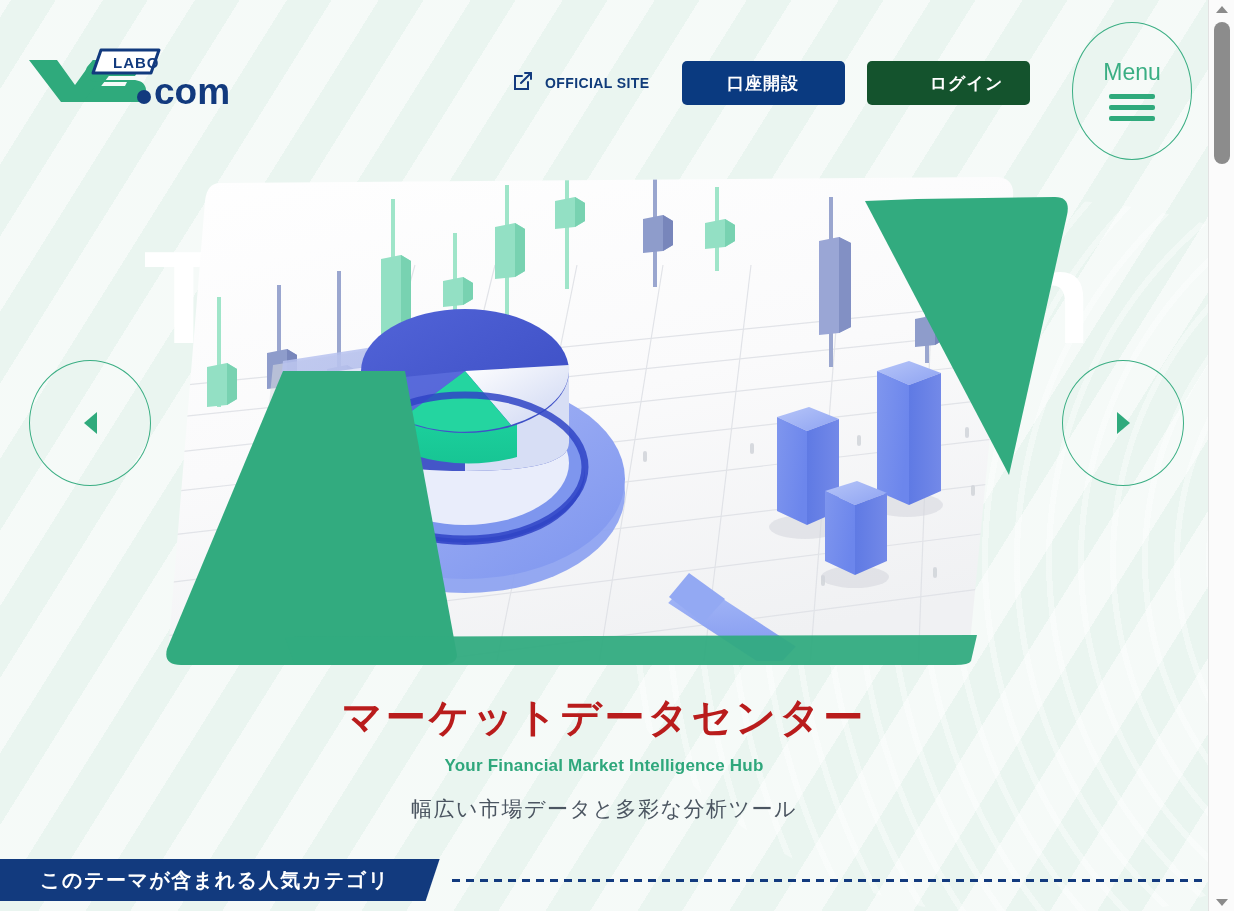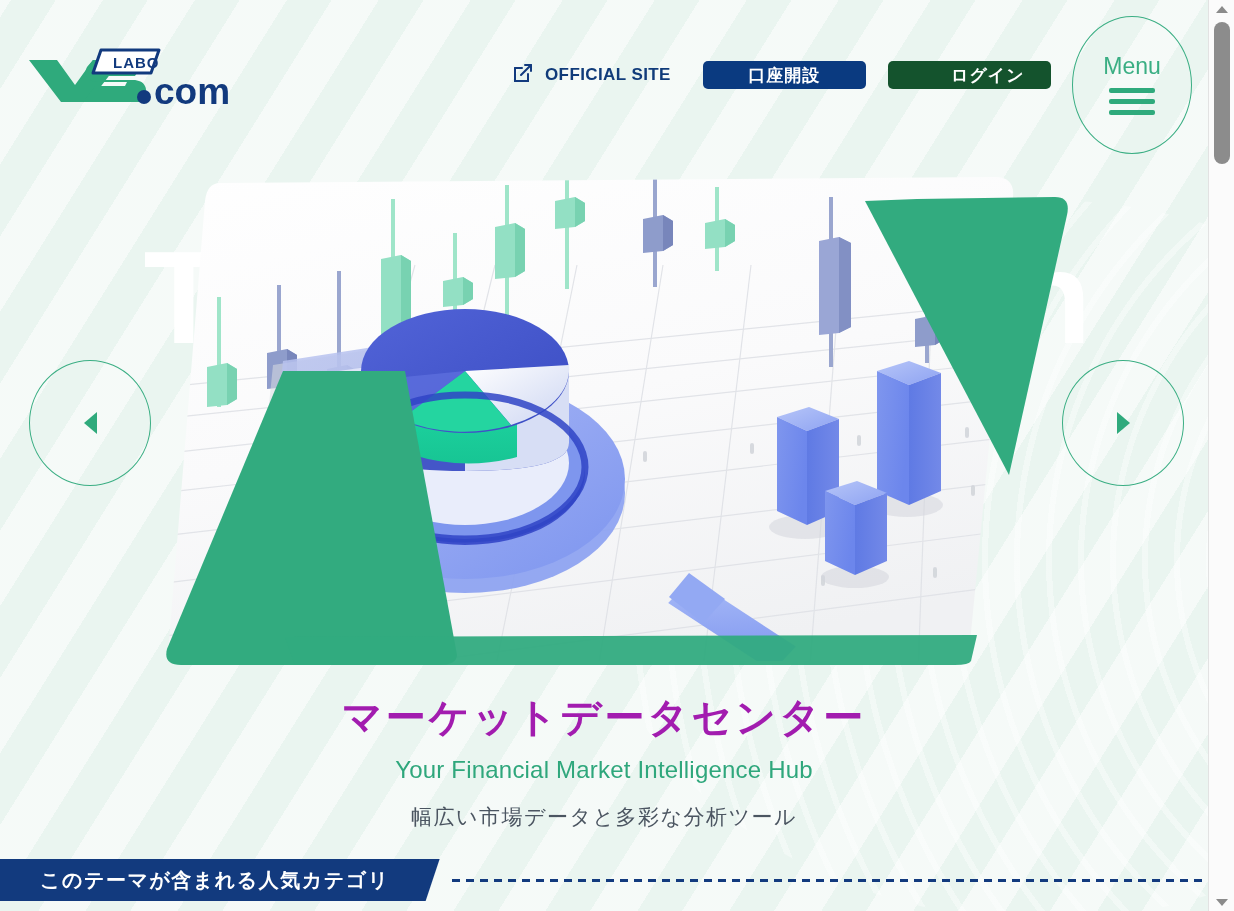--- a/index.html
+++ b/index.html
@@ -93,30 +93,30 @@
 
   #official-site {
     display: flex;
     align-items: center;
     gap: 11px;
     cursor: pointer;
     margin-right: 10px;
   }
   #official-site .label {
     color: #103b7a;
-    font-size: 17px;
+    font-size: 14px;
     font-weight: 700;
     letter-spacing: .4px;
   }
 
   .btn {
     display: flex;
     align-items: center;
     justify-content: center;
-    height: 28px;
+    height: 44px;
     border-radius: 5px;
     font-size: 17px;
     font-weight: 700;
     cursor: pointer;
     letter-spacing: 1px;
   }
   #btn-account {
     width: 163px;
     background: #0a3a80;
     color: #ffffff;
@@ -124,21 +124,21 @@
   #btn-login {
     width: 163px;
     background: #14532d;
     color: #ffffff;
     padding-left: 37px;
   }
 
   #menu-button {
     position: absolute;
     left: 1072px;
-    top: 16px;
+    top: 22px;
     width: 120px;
     height: 138px;
     border: 1px solid #3aae83;
     border-radius: 50%;
     display: flex;
     flex-direction: column;
     align-items: center;
     justify-content: center;
     gap: 10px;
     cursor: pointer;
@@ -195,28 +195,28 @@
     position: absolute;
     top: 692px;
     left: 0;
     width: 1208px;
     text-align: center;
     z-index: 30;
   }
   #hero-title {
     font-size: 40px;
     font-weight: 700;
-    color: #a21caf;
+    color: #b91c1c;
     letter-spacing: 3px;
     line-height: 1.25;
   }
   #hero-subtitle {
     margin-top: 14px;
-    font-size: 24px;
-    font-weight: 400;
+    font-size: 17px;
+    font-weight: 700;
     color: #2fa77c;
     letter-spacing: .2px;
   }
   #hero-desc {
     margin-top: 19px;
     font-size: 21px;
     font-weight: 400;
     color: #4b5561;
     letter-spacing: 1.5px;
   }

